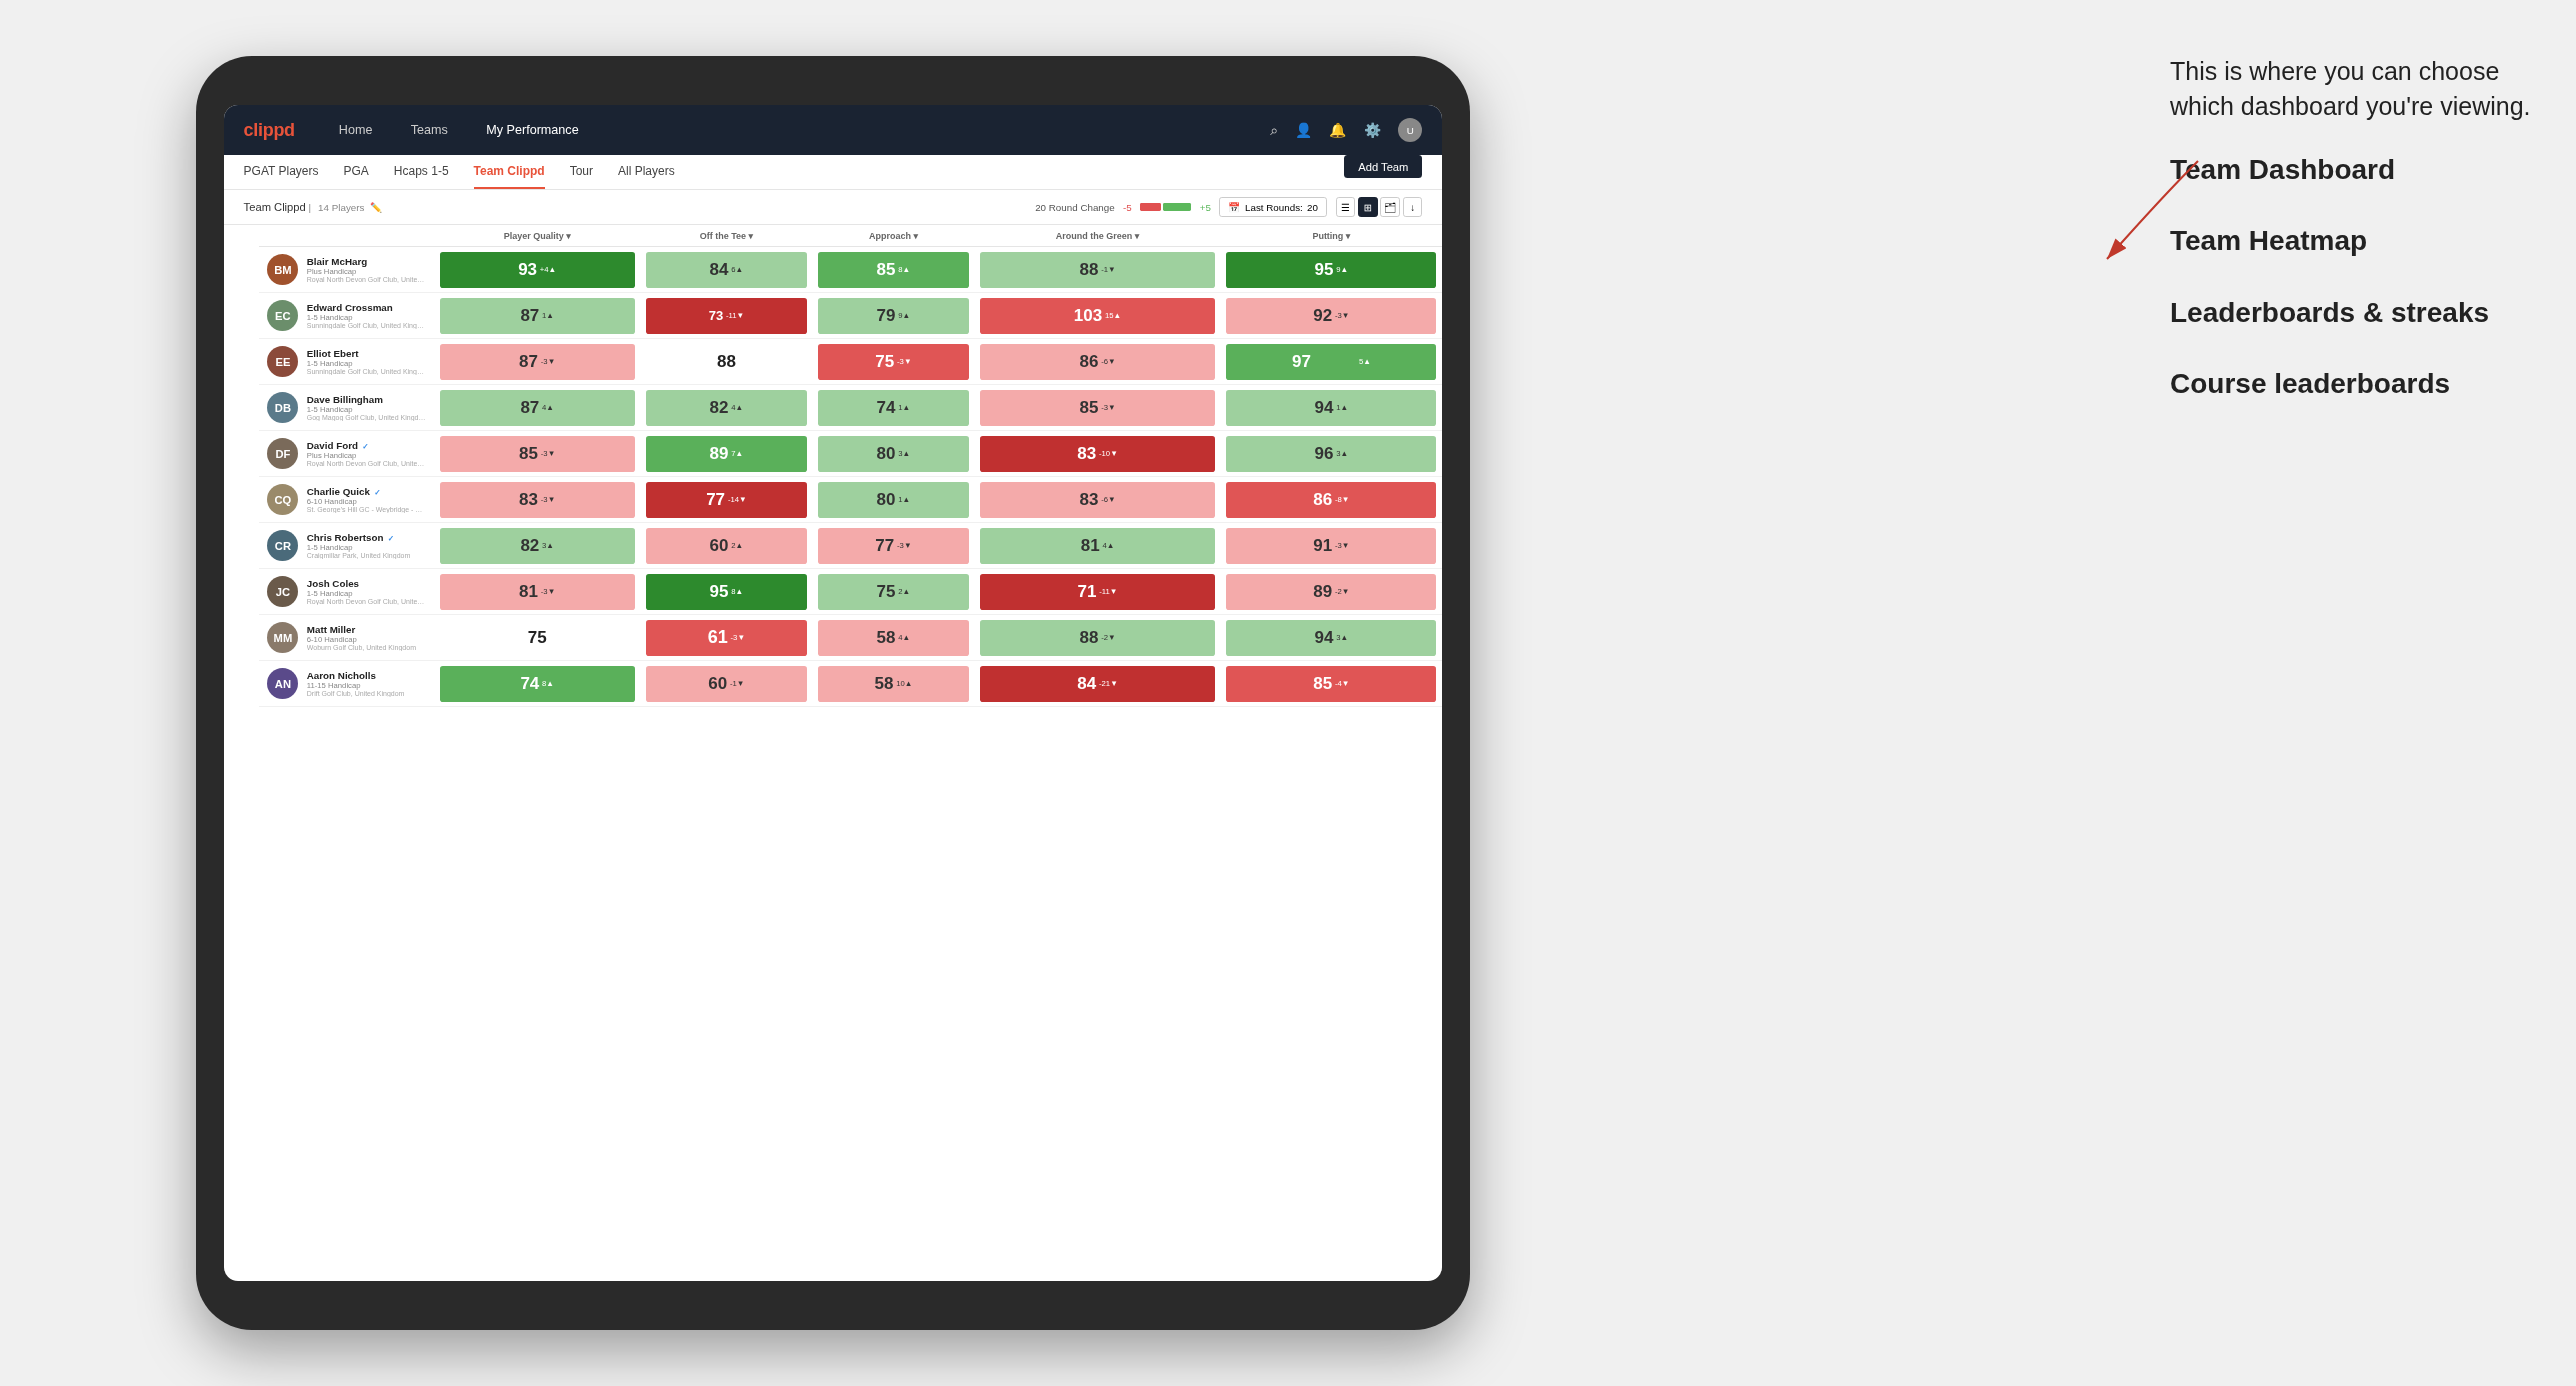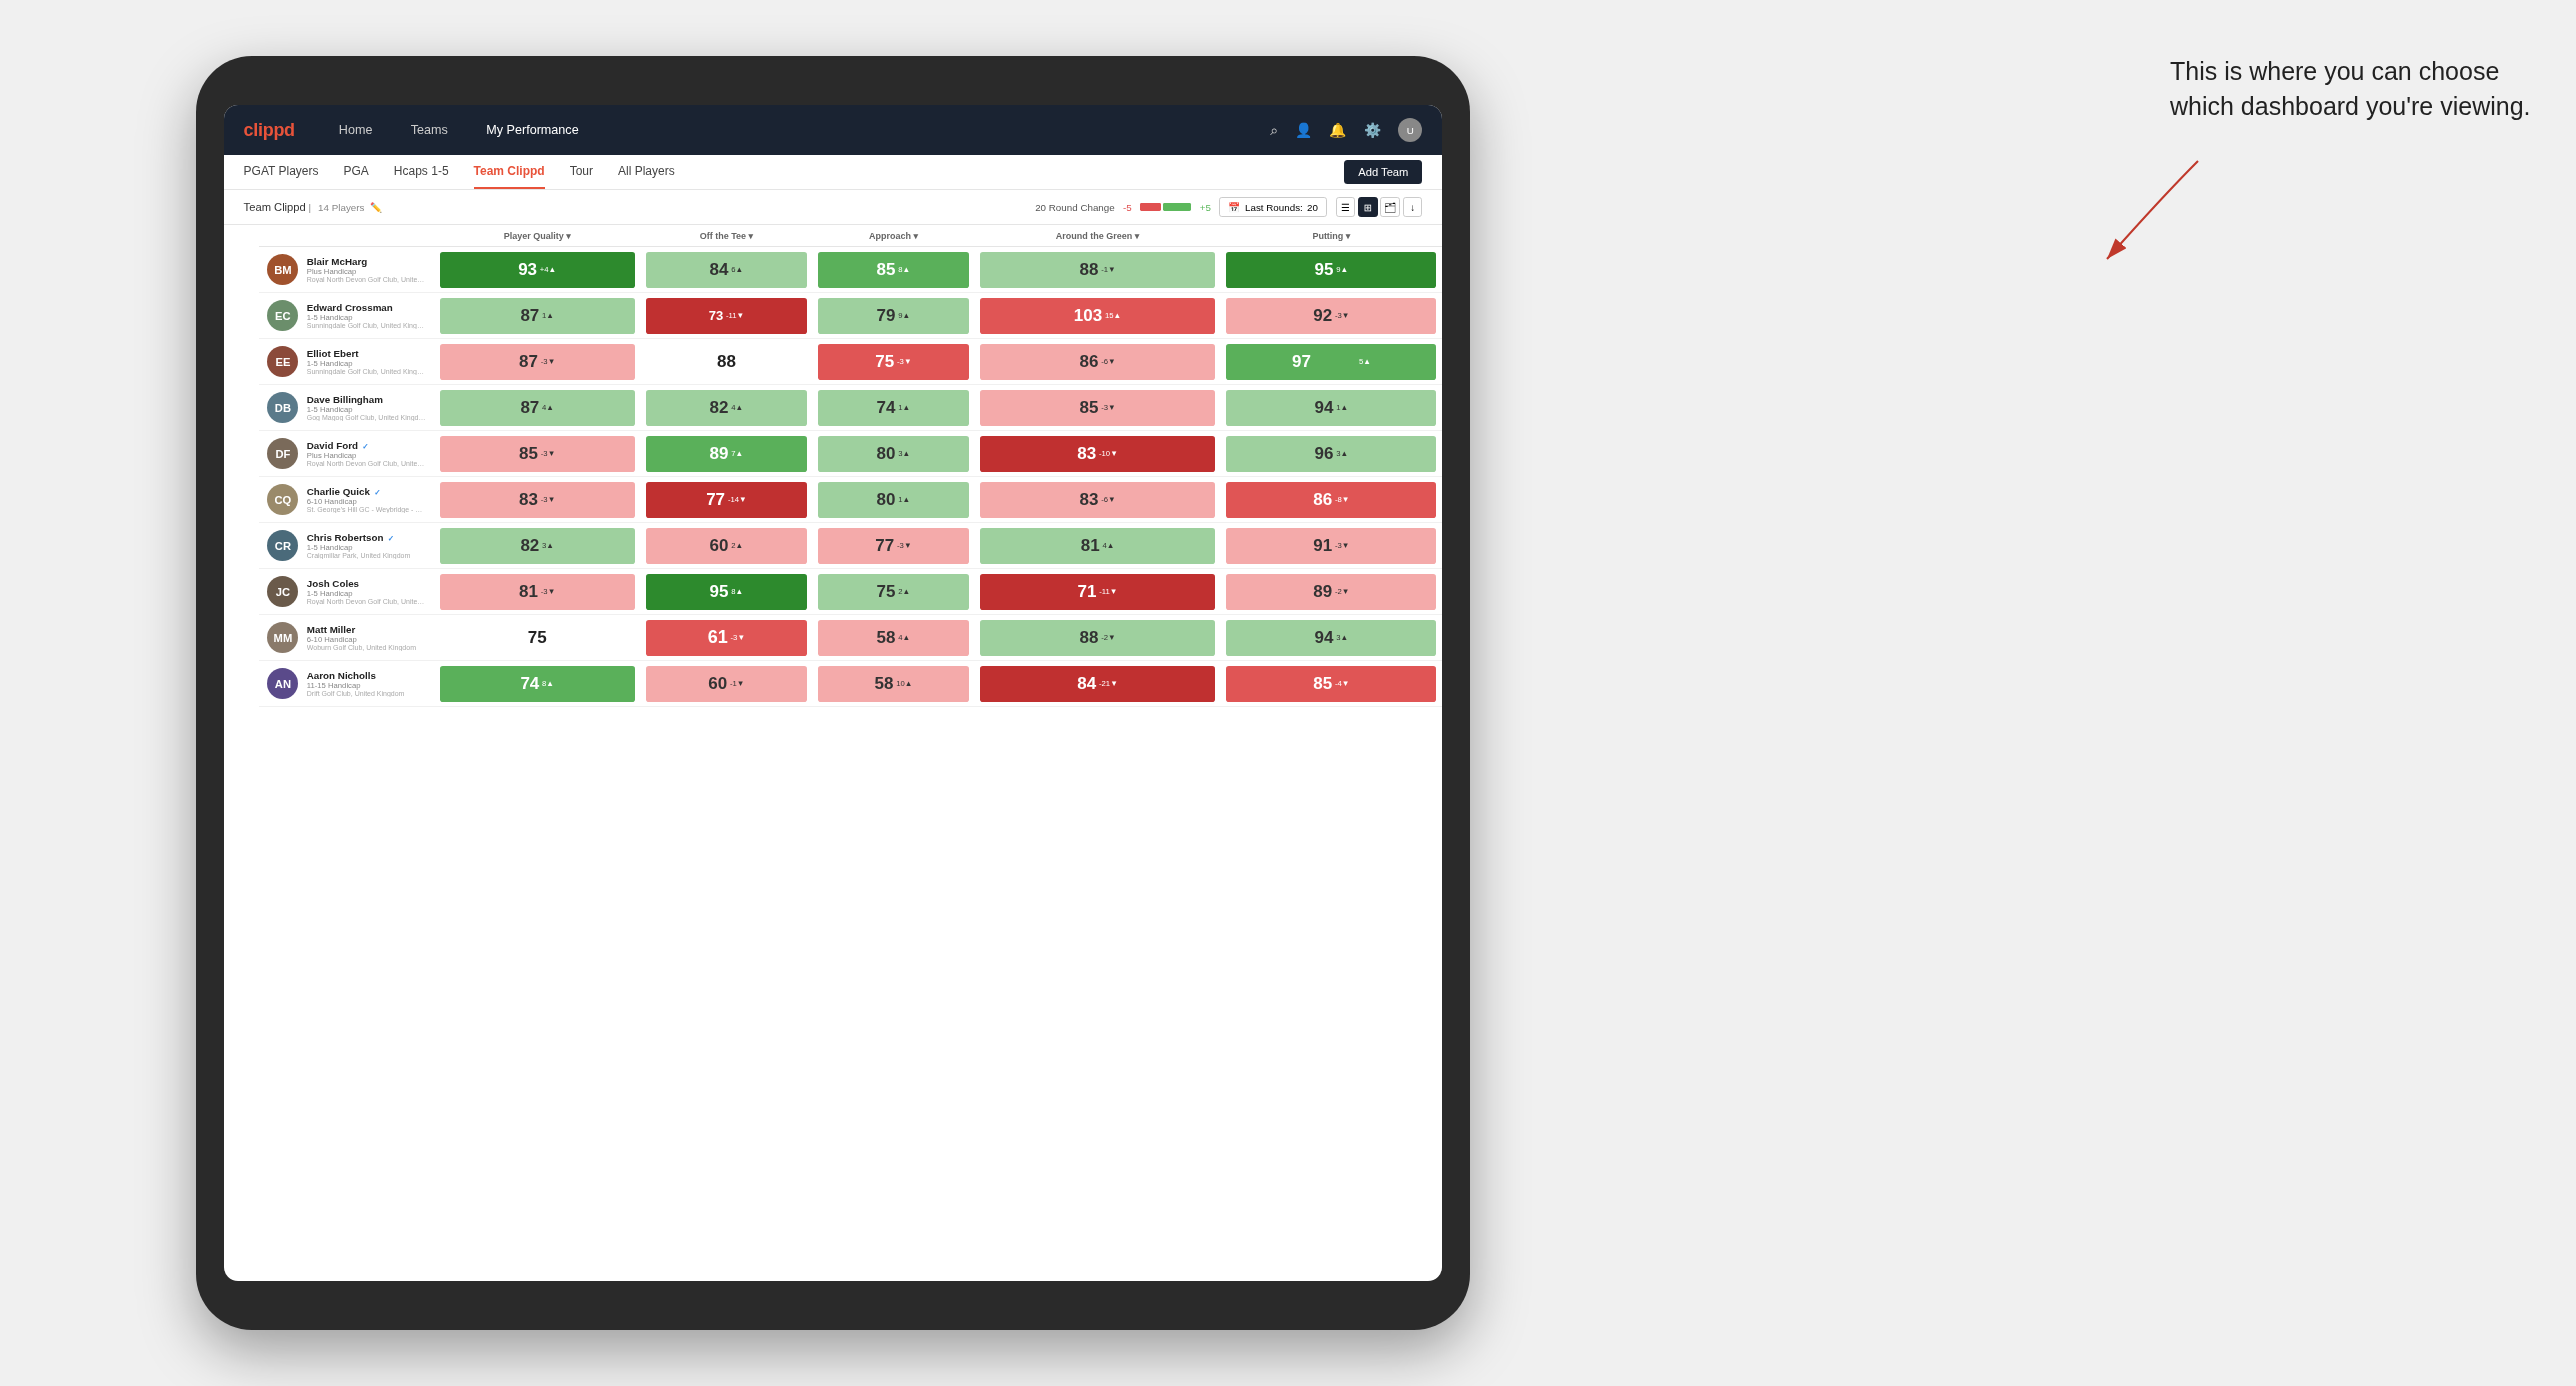--- a/index.html
+++ b/index.html
@@ -113,21 +113,21 @@
       color: #fff;
       font-size: 9.8px;
       cursor: pointer;
     }
 
     
     .subnav {
       background: #fff;
       height: 35px;
       display: flex;
-      align-items: center;
+      align-items: flex-start;
       padding: 0 19.6px;
       border-bottom: 0.7px solid #e5e5e5;
       flex-shrink: 0;
       justify-content: space-between;
     }
     .subnav-tabs {
       display: flex;
       gap: 25px;
       height: 100%;
       align-items: center;
@@ -303,20 +303,26 @@
       font-weight: 500;
       display: flex;
       align-items: center;
     }
   </style>
 </head>
 <body>
 
 <div class="annotation-area">
   <p class="annotation-text">This is where you can choose which dashboard you're viewing.</p>
+  <div class="dashboard-options">
+    <div class="dashboard-option">Team Dashboard</div>
+    <div class="dashboard-option">Team Heatmap</div>
+    <div class="dashboard-option">Leaderboards &amp; streaks</div>
+    <div class="dashboard-option">Course leaderboards</div>
+  </div>
 </div>
 
 <svg style="position:absolute; right:364px; top:154px; width:175px; height:140px;" viewBox="0 0 250 200" width="175" height="140">
   <defs>
     <marker id="arrowhead" markerWidth="10" markerHeight="7" refX="10" refY="3.5" orient="auto">
       <polygon points="0 0, 10 3.5, 0 7" fill="#c0392b"></polygon>
     </marker>
   </defs>
   <path d="M 230,10 Q 180,60 100,150" stroke="#c0392b" stroke-width="3" fill="none" marker-end="url(#arrowhead)"></path>
 </svg>

